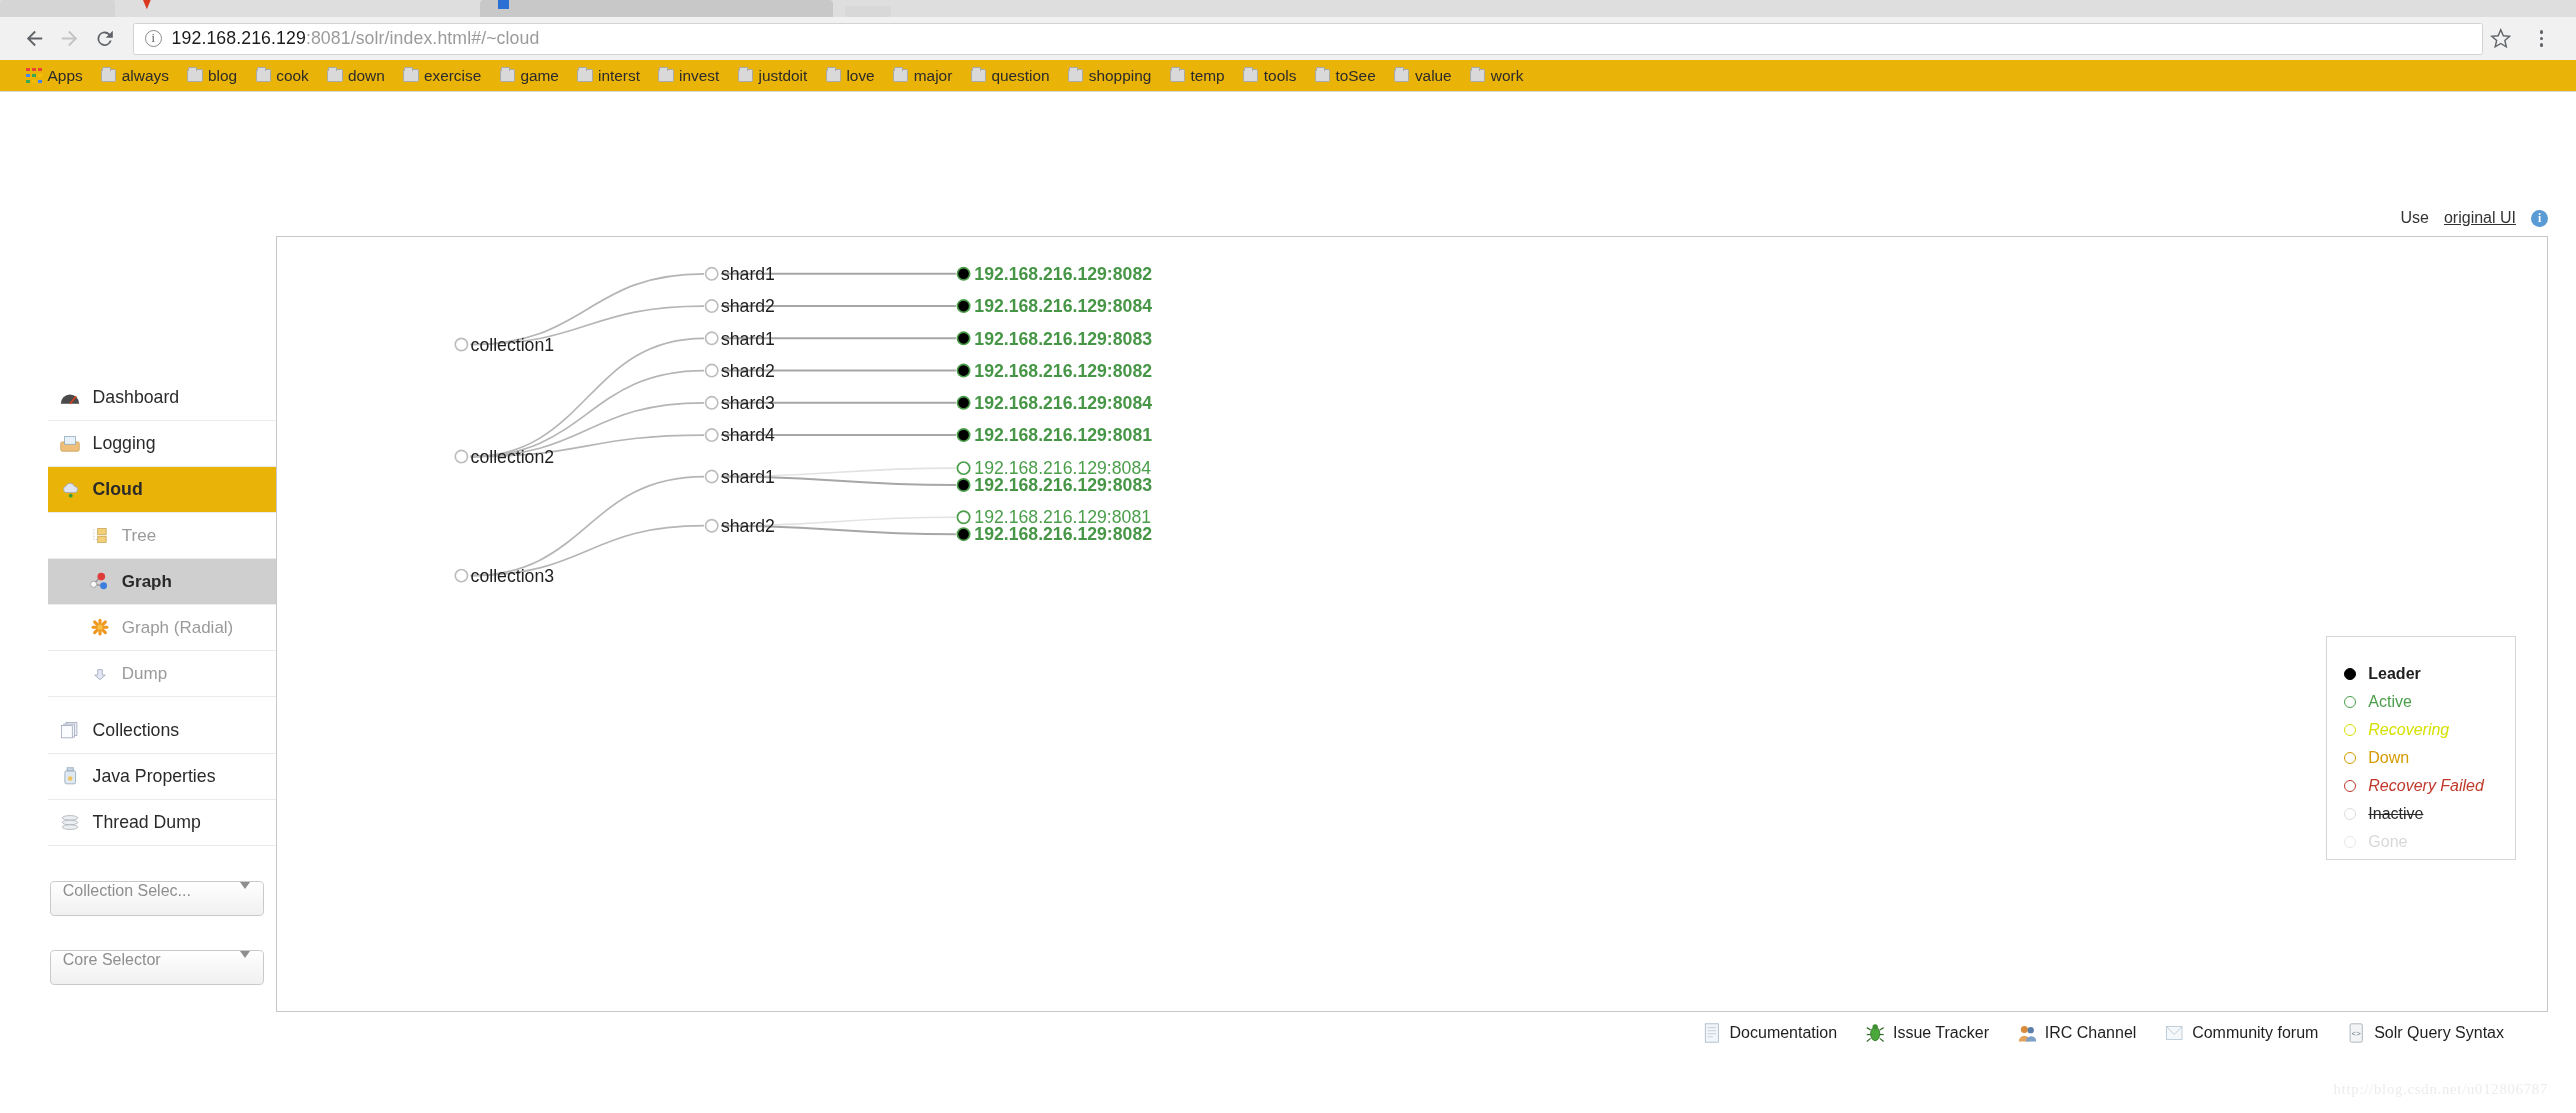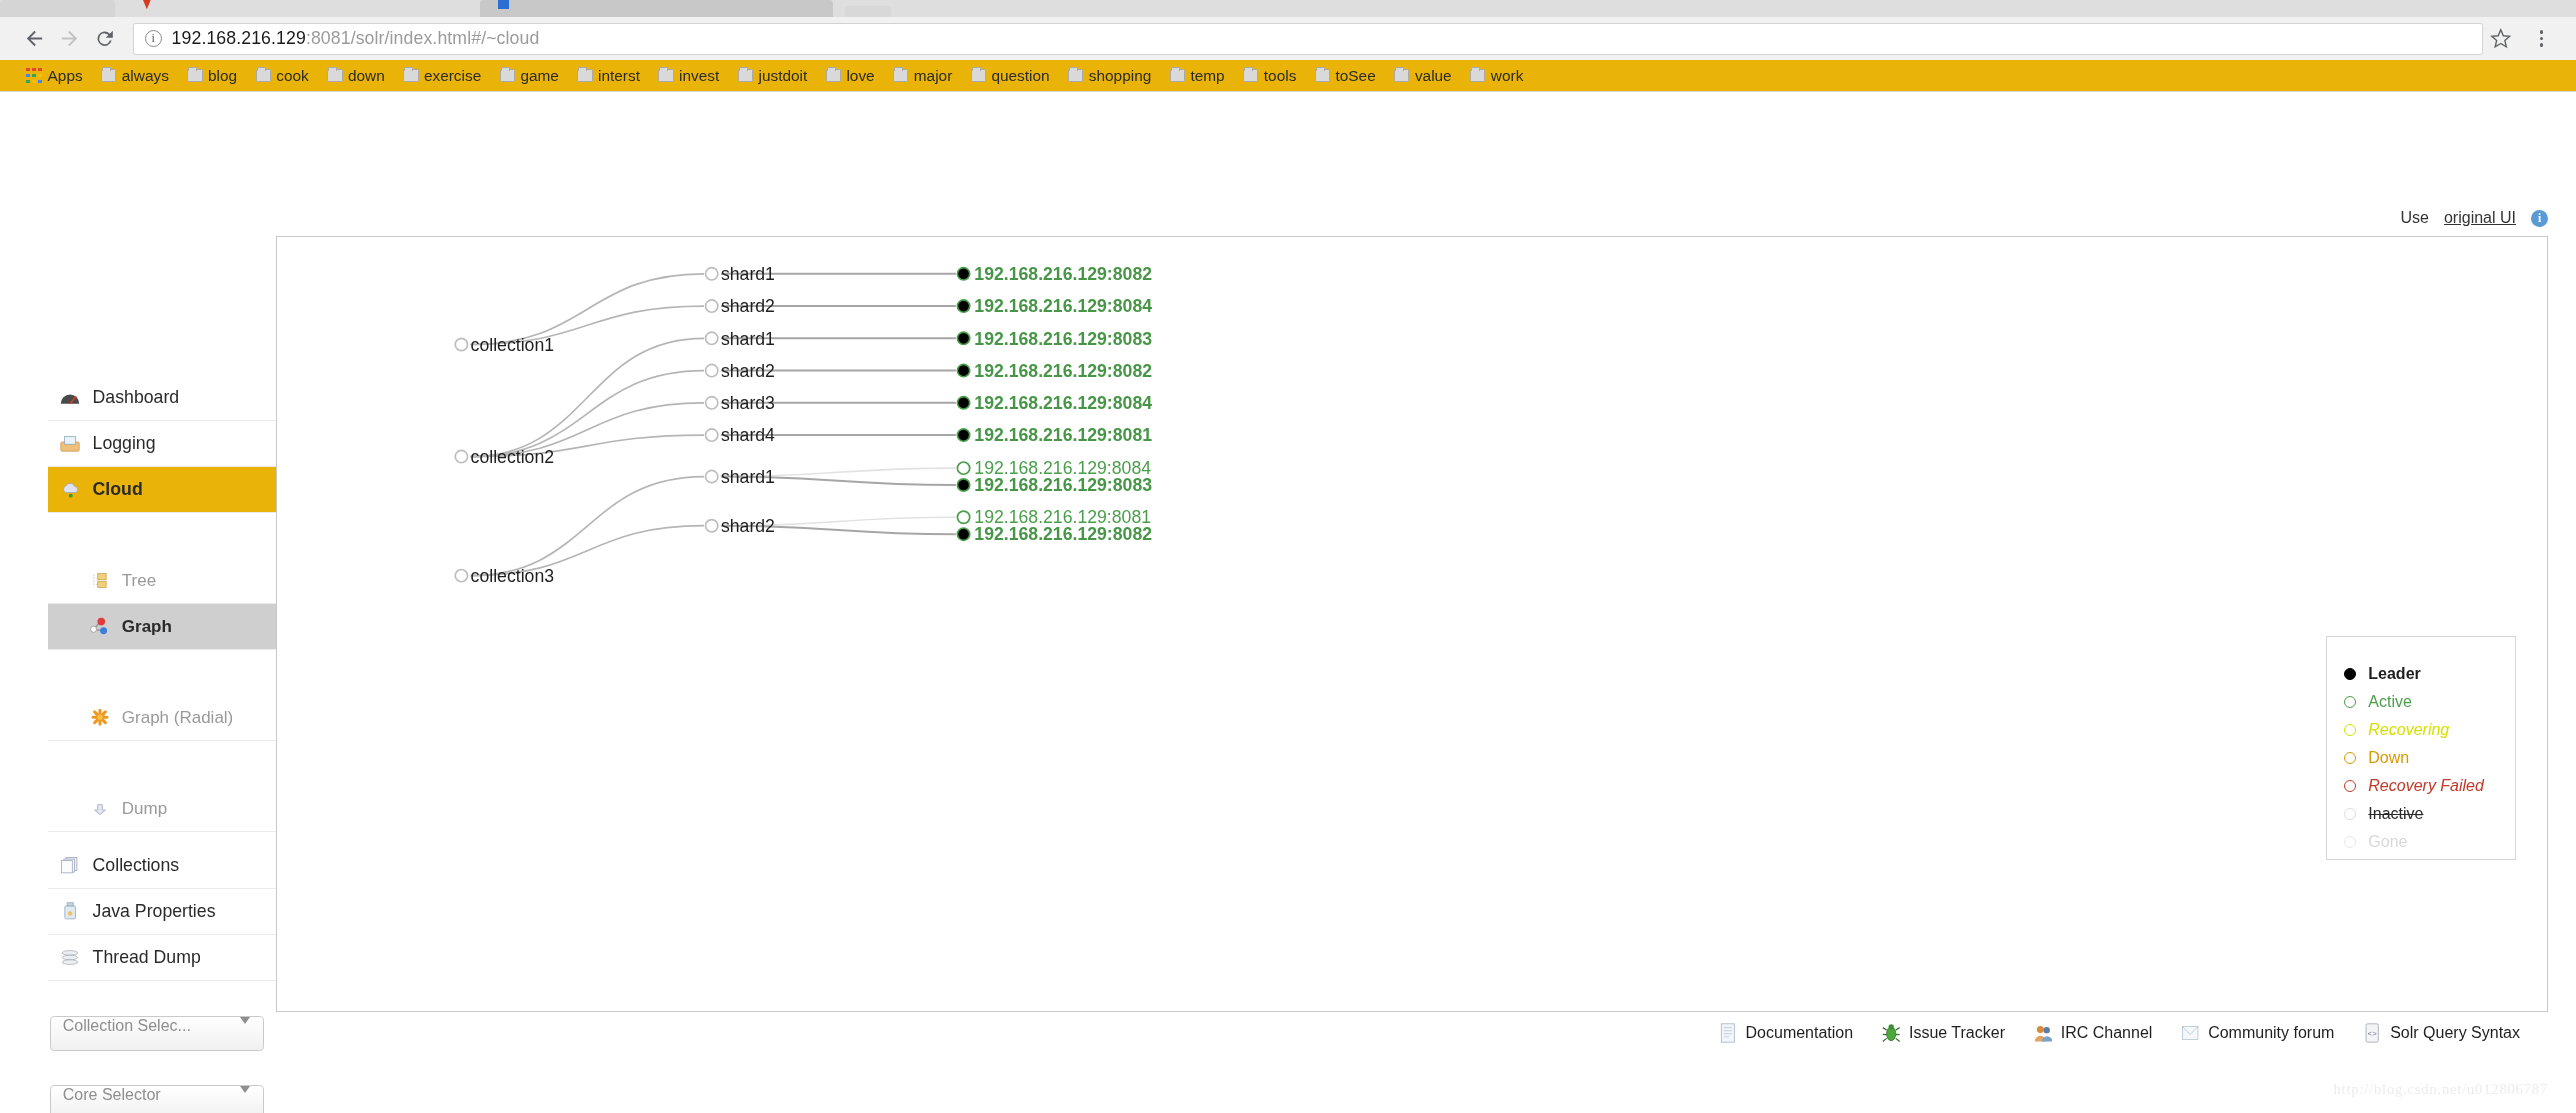--- a/index.html
+++ b/index.html
@@ -99,21 +99,21 @@
   #sidebar { position: absolute; left: 48px; top: 283px; width: 229px; }
   .nav-item {
     display: flex; align-items: center; gap: 10.8px;
     height: 46px; padding-left: 10.8px;
     border-bottom: 0.8px solid #ebebeb;
     font-size: 17.7px; color: #2a2a2a;
   }
   .nav-item.active { background: #eab308; font-weight: bold; }
   .nav-item.sub { padding-left: 40px; font-size: 17px; color: #9a9a9a; height: 46px; }
   .nav-item.sub.active { background: #cfcfcf; color: #2a2a2a; font-weight: bold; }
-  .nav-item.sub.nolink { color: #9a9a9a; margin-top: 45px; }
+  .nav-item.sub.nolink { color: #9a9a9a; }
   .nav-ico { width: 23px; height: 20px; flex: none; display:flex; align-items:center; justify-content:center; }
   .sep-gap { height: 10.8px; }
 
   .selector {
     width: 214px; height: 35px; margin-left: 1.5px;
     background: linear-gradient(#ffffff, #f0f0f0);
     border: 0.8px solid #c9c9c9; border-radius: 4.6px;
     display: flex; align-items: flex-start; justify-content: space-between;
     padding: 0 12.3px; font-size: 16px; color: #8e8e8e;
   }
@@ -138,21 +138,21 @@
     width: 190px; height: 224px;
     border: 0.8px solid #d6d6d6; background: #fff;
     padding: 23px 0 0 17px;
   }
   .lg-row { display: flex; align-items: center; gap: 12px; height: 28px; font-size: 16px; }
   .lg-dot { width: 12.3px; height: 12.3px; border-radius: 50%; border: 1.5px solid; flex:none; }
   .lg-dot.filled { background: #000; border-color: #000; }
 
   
   #footer {
-    position: absolute; left: 276px; top: 931px; width: 2272px;
+    position: absolute; left: 260px; top: 931px; width: 2272px;
     display: flex; justify-content: flex-end; align-items: center; gap: 29px;
     padding-right: 28px; font-size: 16px; color: #1f1f1f;
   }
   .flink { display: flex; align-items: center; gap: 8.4px; white-space: nowrap; }
   .flink-ico { width: 18.4px; height: 20px; flex: none; }
 
   #watermark {
     position: absolute; right: 28px; bottom: 15.4px;
     font-family: "Liberation Serif", serif; font-size: 14.6px; color: #ececec; letter-spacing: 0.8px;
   }

